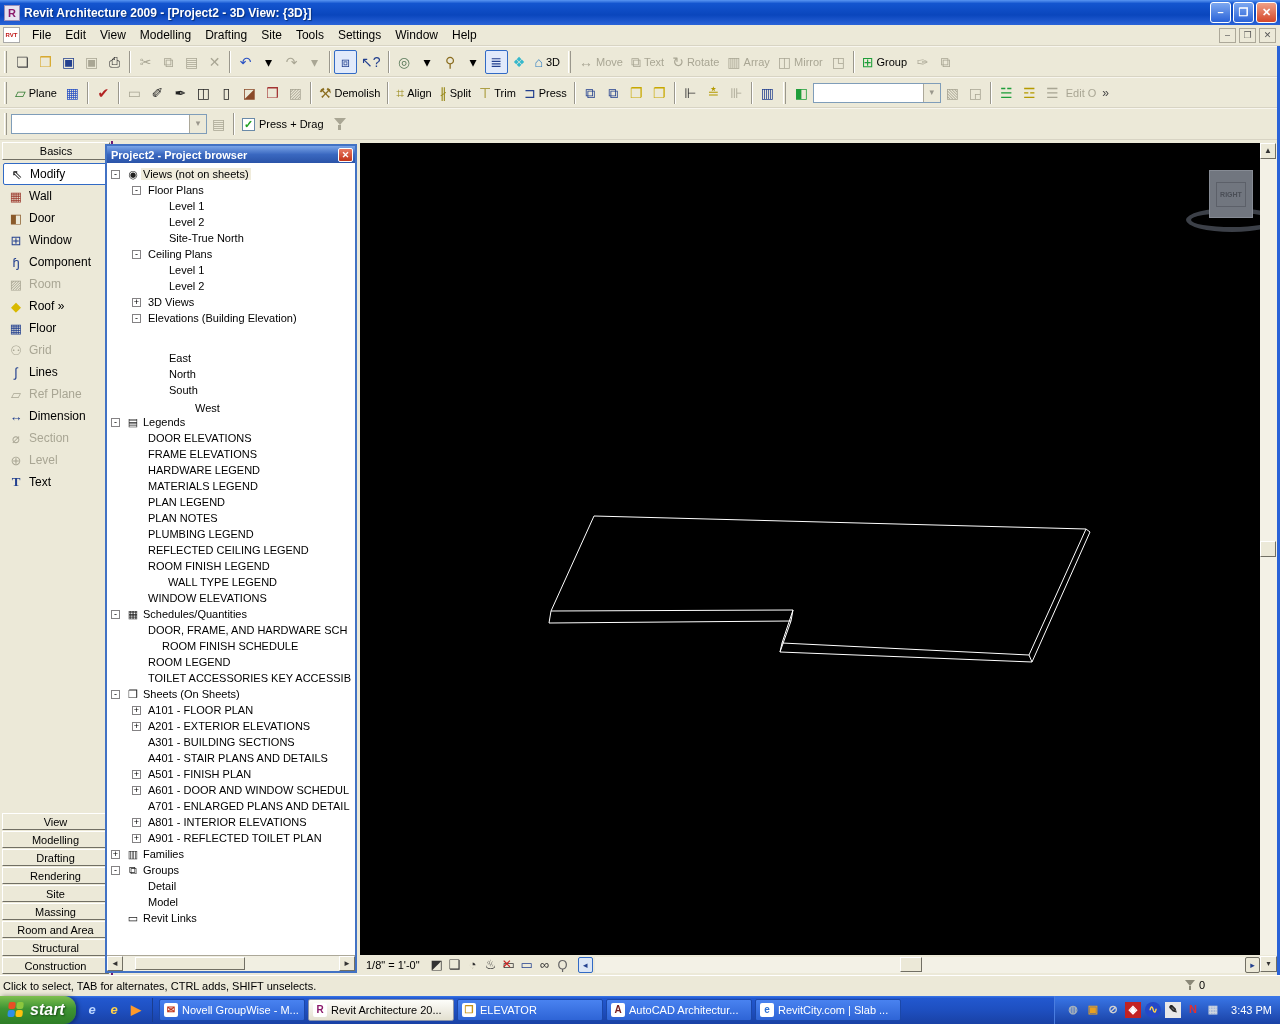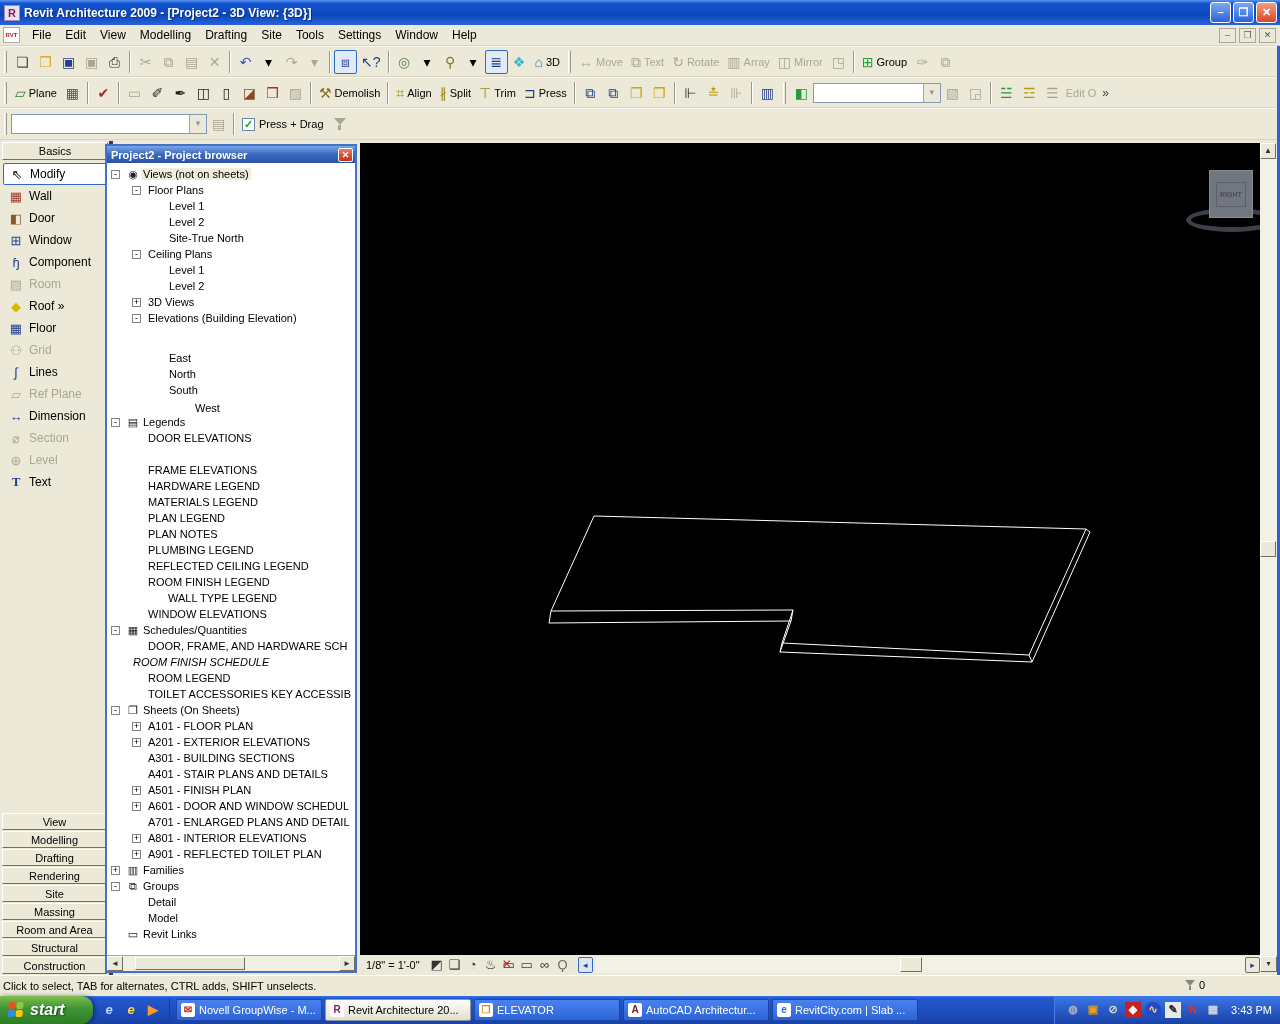--- a/index.html
+++ b/index.html
@@ -52,21 +52,21 @@
   .check { display:flex; align-items:center; gap:4px; margin:0 4px; }
   .check .box { width:13px; height:13px; background:#fff; border:1px solid #6a8aa8; color:#21a121;
     font-size:11px; line-height:11px; text-align:center; font-weight:bold; }
   .funnel-w { display:flex; flex-direction:column; align-items:center; width:16px; }
   .funnel { width:0; height:0; border-left:6px solid transparent; border-right:6px solid transparent;
     border-top:7px solid #a9a694; }
   .fstem { width:3px; height:5px; background:#a9a694; }
 
   
   .sidebar { position:absolute; left:1px; top:141px; width:112px; height:834px; background:#ece9d8;
-    border-right:4px solid #701a75; }
+    border-right:2px solid #701a75; }
   .side-head { height:18px; margin:1px 1px 3px 1px; background:#ece9d8; border:1px solid #716f64;
     border-top-color:#fff; border-left-color:#fff; text-align:center; padding-top:2px; font-size:11px; }
   .side-item { display:flex; align-items:center; gap:5px; height:22px; padding-left:5px; font-size:12px; margin:0 2px; }
   .side-item .g { width:16px; text-align:center; font-size:13px; flex:none; }
   .side-item.sel { background:#fff; border:1px solid #316ac5; border-radius:2px; }
   .side-item.dis { color:#a9a694; }
   .side-item.dis .g { color:#a9a694 !important; }
   .side-tabs { position:absolute; left:1px; right:2px; bottom:1px; }
   .side-tab { height:17px; margin-top:1px; background:#ece9d8; border:1px solid #716f64;
     border-top-color:#fff; border-left-color:#fff; border-radius:1px; text-align:center; padding-top:2px; font-size:11px; }
@@ -128,21 +128,21 @@
   .status { position:absolute; left:0; top:975px; width:1280px; height:21px; background:#ece9d8;
     border-top:1px solid #fff; display:flex; align-items:center; padding-left:3px; font-size:11px; }
   .status-right { position:absolute; left:1185px; top:3px; display:flex; align-items:center; gap:4px; }
   .sfun { display:flex; flex-direction:column; align-items:center; }
   .sfun .funnel { border-top-color:#8a8878; border-left-width:5px; border-right-width:5px; border-top-width:6px; }
   .sfun .fstem { background:#8a8878; height:4px; width:2px; }
 
   
   .taskbar { position:absolute; left:0; top:996px; width:1280px; height:28px;
     background:linear-gradient(180deg,#3a77e8 0%,#2258cf 8%,#1e4fc0 50%,#1941a5 100%); display:flex; align-items:center; }
-  .start { height:28px; width:93px; display:flex; align-items:center; gap:5px; padding-left:8px;
+  .start { height:28px; width:76px; display:flex; align-items:center; gap:5px; padding-left:8px;
     background:linear-gradient(180deg,#7ebf4f 0%,#3e9433 45%,#2e7d26 100%); border-radius:0 12px 12px 0;
     box-shadow:2px 0 4px rgba(0,0,0,.4); }
   .flag { width:17px; height:17px; display:grid; grid-template:7px 7px / 7px 7px; gap:1px; transform:skew(-6deg); }
   .flag span { border-radius:2px; }
   .start .st { color:#fff; font-size:16px; font-weight:bold; font-style:italic; text-shadow:1px 1px 2px #1a4a14; }
   .quick { display:flex; align-items:center; gap:6px; padding:0 8px; border-right:1px solid #1a3d8f; height:24px; }
   .ql { width:16px; height:16px; text-align:center; font-size:13px; line-height:16px; font-weight:bold; }
   .tasks { display:flex; gap:3px; margin-left:6px; }
   .task { width:146px; height:22px; border-radius:2px; background:linear-gradient(180deg,#4982f0,#2e64d6);
     border:1px solid #1b47a8; color:#fff; display:flex; align-items:center; gap:4px; padding:0 4px; font-size:11px; }
@@ -576,21 +576,21 @@
       </div>
       <div class="trow" style="padding-left: 4px;">
         <span class="exp">-</span>
         <span class="ticon">▤</span>
         <span class="lbl">Legends</span>
       </div>
       <div class="trow" style="padding-left: 25px;">
         <span class="tspace"></span>
         <span class="lbl">DOOR ELEVATIONS</span>
       </div>
-      <div class="trow" style="padding-left: 25px; margin-top: 16px;">
+      <div class="trow" style="padding-left: 25px;">
         <span class="tspace"></span>
         <span class="lbl">FRAME ELEVATIONS</span>
       </div>
       <div class="trow" style="padding-left: 25px;">
         <span class="tspace"></span>
         <span class="lbl">HARDWARE LEGEND</span>
       </div>
       <div class="trow" style="padding-left: 25px;">
         <span class="tspace"></span>
         <span class="lbl">MATERIALS LEGEND</span>
@@ -625,21 +625,21 @@
       </div>
       <div class="trow" style="padding-left: 4px;">
         <span class="exp">-</span>
         <span class="ticon">▦</span>
         <span class="lbl">Schedules/Quantities</span>
       </div>
       <div class="trow" style="padding-left: 25px;">
         <span class="tspace"></span>
         <span class="lbl">DOOR, FRAME, AND HARDWARE SCH</span>
       </div>
-      <div class="trow" style="padding-left: 10px; font-style: italic;">
+      <div class="trow" style="padding-left: 39px;">
         <span class="tspace"></span>
         <span class="lbl">ROOM FINISH SCHEDULE</span>
       </div>
       <div class="trow" style="padding-left: 25px;">
         <span class="tspace"></span>
         <span class="lbl">ROOM LEGEND</span>
       </div>
       <div class="trow" style="padding-left: 25px;">
         <span class="tspace"></span>
         <span class="lbl">TOILET ACCESSORIES KEY ACCESSIB</span>

